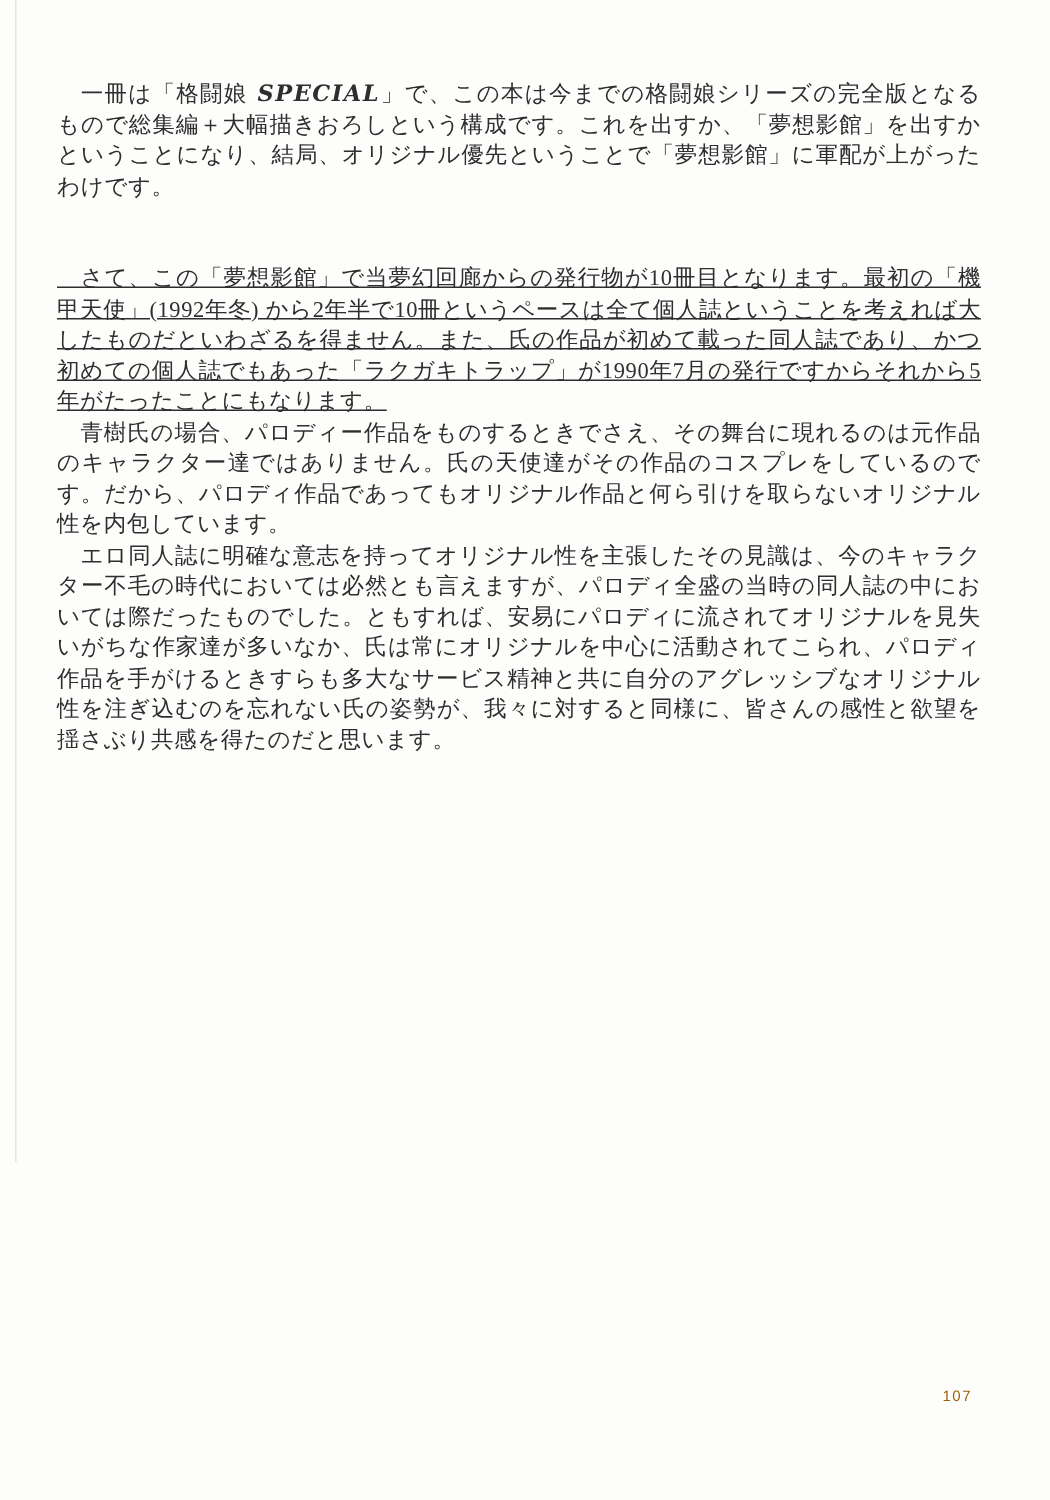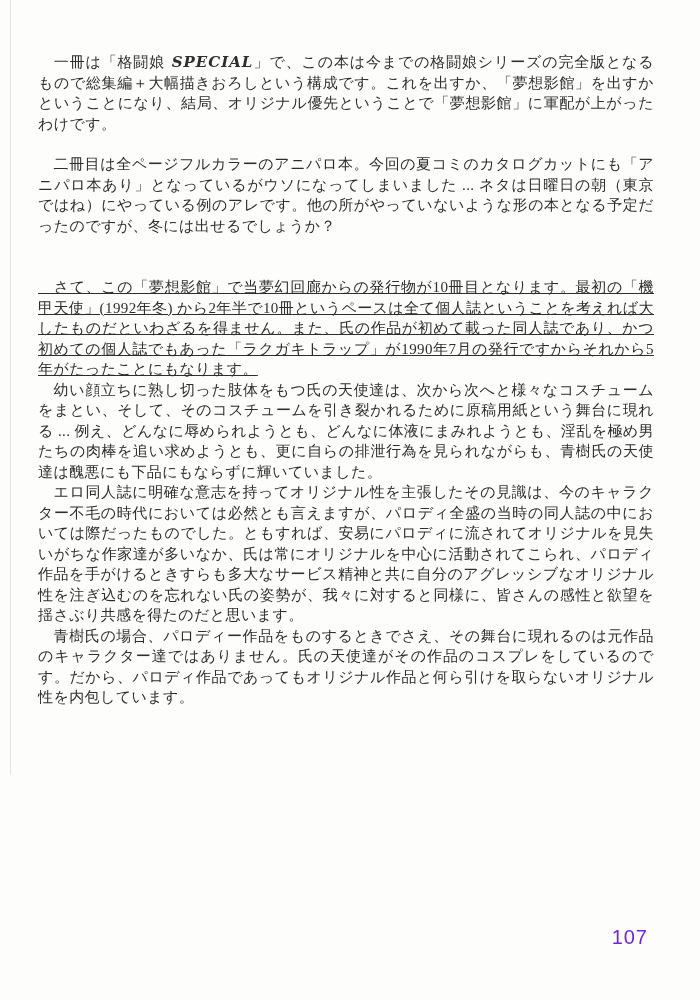--- a/index.html
+++ b/index.html
@@ -53,34 +53,32 @@
   .seg-display {
     font-weight: bold;
     font-family: "DejaVu Serif", serif;
     letter-spacing: 1.5px;
     text-shadow: 0.5px 0.5px 0 #9a9a9a;
   }
   .page-number {
     position: absolute;
     top: 926px;
     right: 52px;
-    color: #6d28d9;
-    font-size: 20px;
+    color: #a16207;
+    font-size: 10px;
     letter-spacing: 1px;
     font-family: "Liberation Sans", "DejaVu Sans", sans-serif;
     font-stretch: condensed;
   }
 </style>
 </head>
 <body>
 
 <div class="page" style="background: rgb(253, 253, 252);">
   <div class="edge-line" style="background: rgb(228, 228, 226);"></div>
   <div class="text-block" style="color: rgb(46, 46, 46);">
       <p class="para gap-none"><span class="seg-normal">　一冊は「格闘娘</span><span class="seg-script"> SPECIAL</span><span class="seg-normal">」で、この本は今までの格闘娘シリーズの完全版となるもので総集編＋大幅描きおろしという構成です。これを出すか、「夢想影館」を出すかということになり、結局、オリジナル優先ということで「夢想影館」に軍配が上がったわけです。</span></p>
-      <p class="para gap-line"><span class="seg-normal">　二冊目は全ページフルカラーのアニパロ本。今回の夏コミのカタログカットにも「アニパロ本あり」となっているがウソになってしまいました ... ネタは日曜日の朝（東京ではね）にやっている例のアレです。他の所がやっていないような形の本となる予定だったのですが、冬には出せるでしょうか？</span></p>
       <p class="para gap-double"><span class="seg-normal">　さて、この「夢想影館」で当夢幻回廊からの発行物が10冊目となります。最初の「機甲天使」(1992年冬) から2年半で10冊というペースは全て個人誌ということを考えれば大したものだといわざるを得ません。また、氏の作品が初めて載った同人誌であり、かつ初めての個人誌でもあった「ラクガキトラップ」が1990年7月の発行ですからそれから5年がたったことにもなります。</span></p>
-      <p class="para gap-none"><span class="seg-normal">　幼い顔立ちに熟し切った肢体をもつ氏の天使達は、次から次へと様々なコスチュームをまとい、そして、そのコスチュームを引き裂かれるために原稿用紙という舞台に現れる ... 例え、どんなに辱められようとも、どんなに体液にまみれようとも、淫乱を極め男たちの肉棒を追い求めようとも、更に自らの排泄行為を見られながらも、青樹氏の天使達は醜悪にも下品にもならずに輝いていました。</span></p>
+      <p class="para gap-none"><span class="seg-normal">　青樹氏の場合、パロディー作品をものするときでさえ、その舞台に現れるのは元作品のキャラクター達ではありません。氏の天使達がその作品のコスプレをしているのです。だから、パロディ作品であってもオリジナル作品と何ら引けを取らないオリジナル性を内包しています。</span></p>
       <p class="para gap-none"><span class="seg-normal">　エロ同人誌に明確な意志を持ってオリジナル性を主張したその見識は、今のキャラクター不毛の時代においては必然とも言えますが、パロディ全盛の当時の同人誌の中においては際だったものでした。ともすれば、安易にパロディに流されてオリジナルを見失いがちな作家達が多いなか、氏は常にオリジナルを中心に活動されてこられ、パロディ作品を手がけるときすらも多大なサービス精神と共に自分のアグレッシブなオリジナル性を注ぎ込むのを忘れない氏の姿勢が、我々に対すると同様に、皆さんの感性と欲望を揺さぶり共感を得たのだと思います。</span></p>
-      <p class="para gap-none"><span class="seg-normal">　青樹氏の場合、パロディー作品をものするときでさえ、その舞台に現れるのは元作品のキャラクター達ではありません。氏の天使達がその作品のコスプレをしているのです。だから、パロディ作品であってもオリジナル作品と何ら引けを取らないオリジナル性を内包しています。</span></p>
     </div>
   <div class="page-number">107</div>
 </div>
 
 </body></html>

